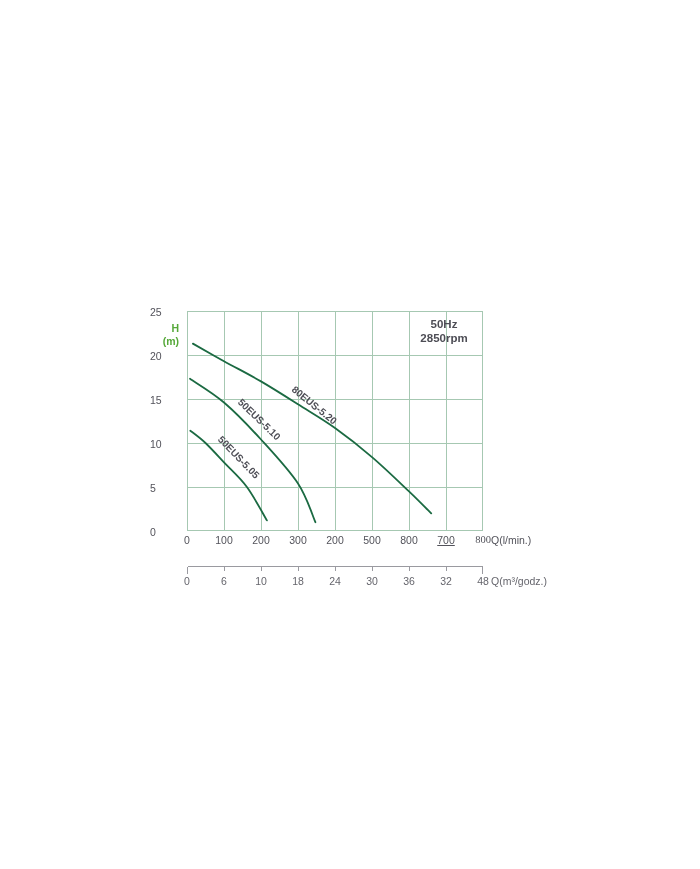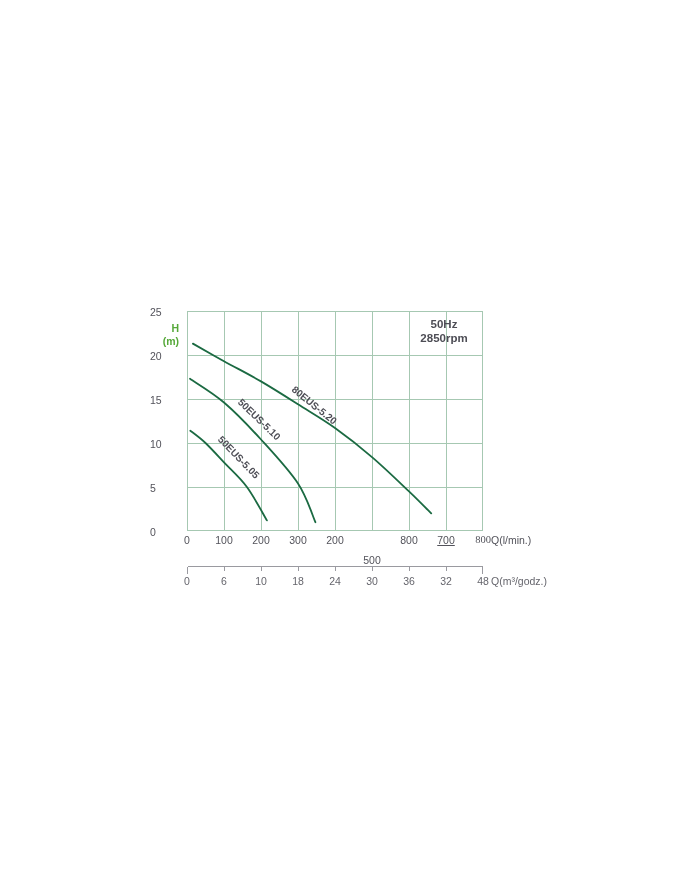--- a/index.html
+++ b/index.html
@@ -101,21 +101,21 @@
       <div>50Hz</div>
       <div>2850rpm</div>
     </div>
 
     <div id="x-labels">
         <div style="left: 0px;">0</div>
         <div style="left: 37px;">100</div>
         <div style="left: 74px; text-align: center;">200</div>
         <div style="left: 111px;">300</div>
         <div style="left: 148px;">200</div>
-        <div style="left: 185px; margin-top: 20px;">500</div>
+        <div style="left: 185px;">500</div>
         <div style="left: 222px;">800</div>
         <div style="left: 259px; text-decoration: underline;">700</div>
         <div style="left: 296px; font-family: Liberation Serif, serif;">800</div>
       </div>
     <div class="x-unit">Q(l/min.)</div>
 
     <svg id="ruler" width="296" height="10" viewBox="0 0 296 10">
         <line x1="0.5" y1="0.5" x2="295.5" y2="0.5" stroke="#9a9aa0" stroke-width="1" shape-rendering="crispEdges"></line>
         <line x1="0.5" y1="0.5" x2="0.5" y2="8" stroke="#9a9aa0" stroke-width="1" shape-rendering="crispEdges"></line>
         <line x1="37" y1="0.5" x2="37" y2="4.5" stroke="#9a9aa0" stroke-width="1" shape-rendering="crispEdges"></line>

